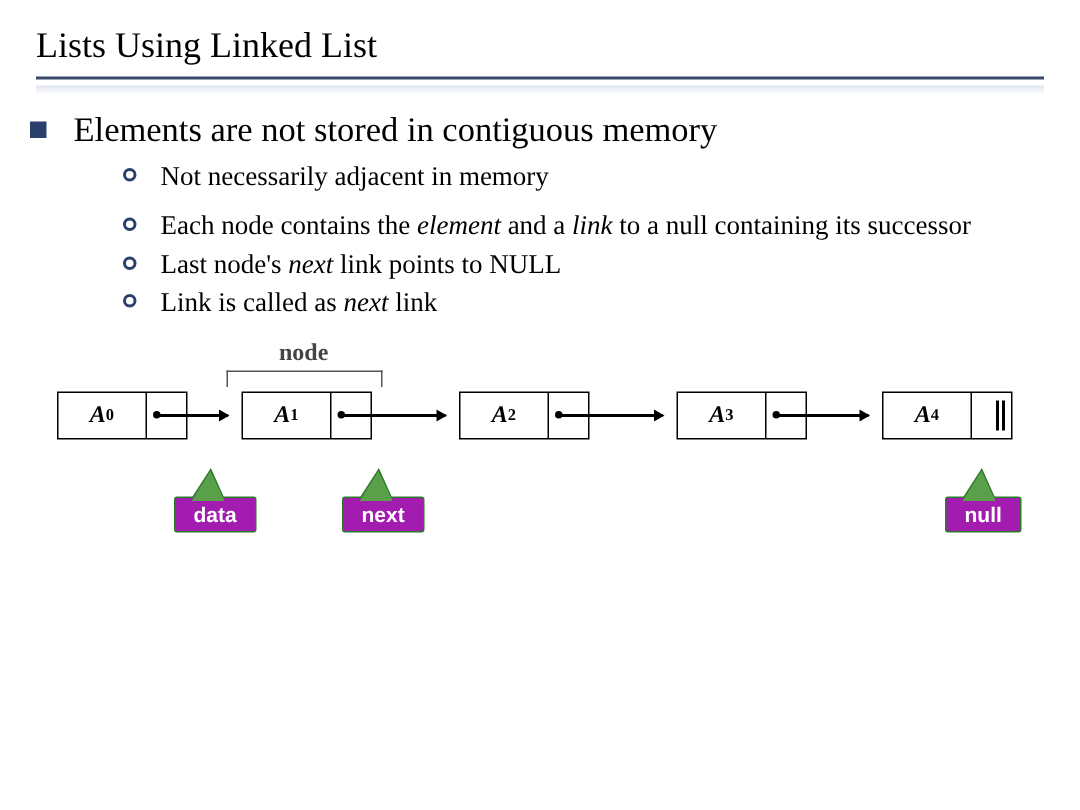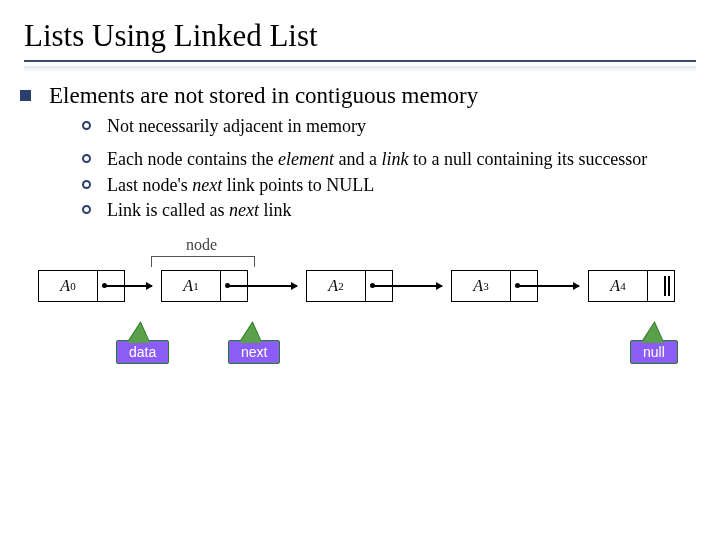--- a/index.html
+++ b/index.html
@@ -7,21 +7,21 @@
     padding: 0;
     width: 720px;
     height: 540px;
     font-family: Georgia, 'Times New Roman', serif;
     background: #fff;
     color: #000;
     position: relative;
     overflow: hidden;
   }
   .title {
-    font-size: 31px;
+    font-size: 24px;
     padding: 18px 0 6px 24px;
     font-weight: 400;
   }
   .title-rule {
     margin: 0 24px 4px 24px;
     border-bottom: 2px solid #3a4a6a;
   }
   .title-fade {
     margin: 0 24px 10px 24px;
     height: 6px;
@@ -73,20 +73,21 @@
   .lvl2-text {
     font-size: 18px;
     line-height: 1.3;
   }
   .ital { font-style: italic; }
 
   .diagram {
     position: relative;
     margin: 14px 0 0 0;
     height: 150px;
+    font-weight: bold;
   }
   .node-label {
     position: absolute;
     top: 0;
     left: 170px;
     font-size: 16px;
     color: #444;
   }
   .brace {
     position: absolute;
@@ -161,21 +162,21 @@
     position:absolute;
     width:2px;height:20px;background:#000;
     left:-4px;top:0;
   }
 
   .callout {
     position: absolute;
     top: 104px;
     padding: 3px 12px;
     border: 1.5px solid #2a7a2a;
-    background: #8b5cf6;
+    background: #a21caf;
     color: #fff;
     font-family: Arial, sans-serif;
     font-size: 14px;
     border-radius: 2px;
   }
   .callout .tail {
     position: absolute;
     top: -18px;
     left: 14px;
     width: 0; height: 0;

